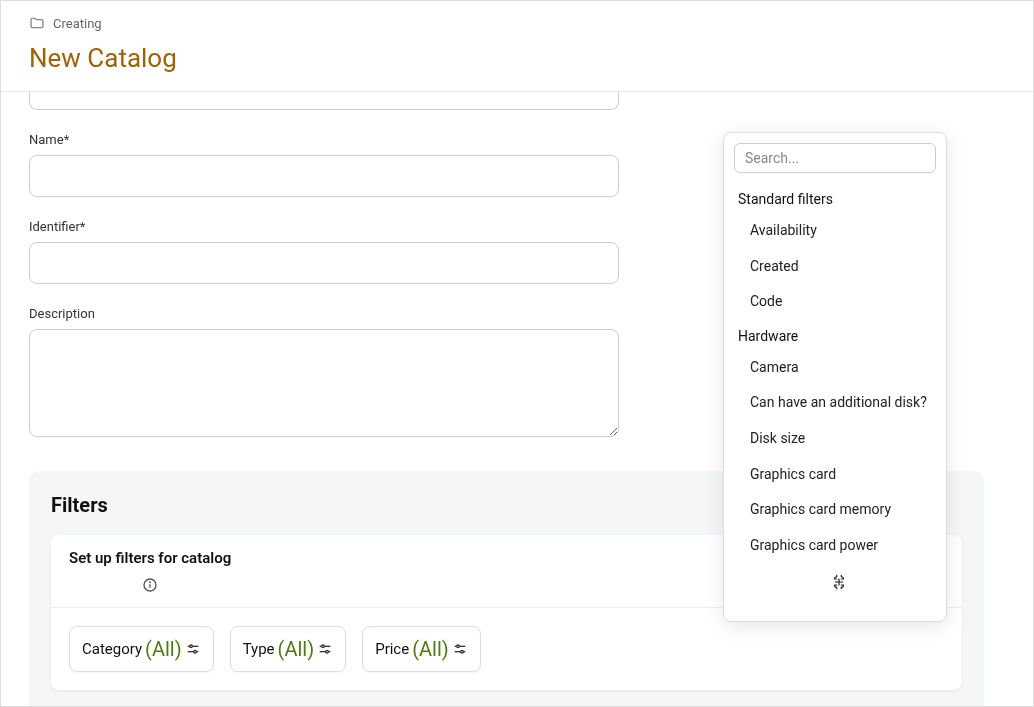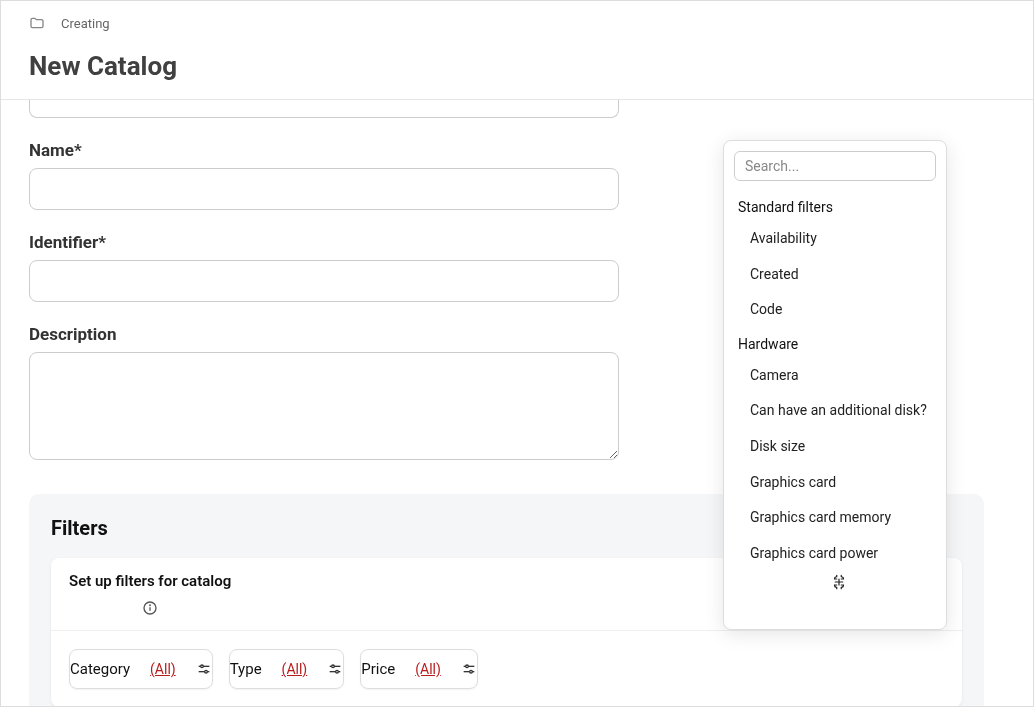--- a/index.html
+++ b/index.html
@@ -16,32 +16,32 @@
       position: relative;
       border: 1px solid #ddd;
     }
     .header {
       padding: 14px 28px 18px 28px;
       border-bottom: 1px solid #e5e5e5;
     }
     .breadcrumb {
       display: flex;
       align-items: center;
-      gap: 16px;
-      margin-bottom: 20px;
+      gap: 8px;
+      margin-bottom: 12px;
       text-align: center;
     }
     .breadcrumb-text {
       font-size: 13px;
       color: #666;
     }
     .page-title {
       font-size: 26px;
-      font-weight: 700;
-      color: #404040;
+      font-weight: 400;
+      color: #a16207;
     }
     .main-content {
       padding: 0 28px;
       height: calc(100% - 80px);
       overflow: hidden;
       position: relative;
     }
     .form-area {
       width: 590px;
     }
@@ -51,24 +51,23 @@
       border: 1px solid #ccc;
       border-top: none;
       border-radius: 0 0 8px 8px;
       margin-bottom: 22px;
     }
     .form-group {
       margin-bottom: 22px;
     }
     .form-label {
       display: block;
-      font-size: 17px;
+      font-size: 13px;
       color: #333;
       margin-bottom: 8px;
-      font-weight: bold;
     }
     .text-input {
       width: 590px;
       height: 42px;
       border: 1px solid #ccc;
       border-radius: 8px;
       padding: 8px 12px;
       font-size: 14px;
     }
     .textarea-input {
@@ -142,35 +141,34 @@
       cursor: pointer;
     }
     .filter-chips {
       display: flex;
       gap: 16px;
       padding: 18px;
     }
     .filter-chip {
       display: flex;
       align-items: center;
-      gap: 20px;
+      gap: 3px;
       border: 1px solid #ddd;
       border-radius: 8px;
-      padding: 10px 0;
+      padding: 10px 12px;
       cursor: pointer;
       box-shadow: 0 1px 2px rgba(0,0,0,0.05);
     }
     .chip-label {
       font-size: 15px;
       color: #111;
     }
     .chip-all {
-      font-size: 14px;
-      color: #b91c1c;
-      text-decoration: underline;
+      font-size: 20px;
+      color: #4d7c0f;
     }
     .dropdown-panel {
       position: absolute;
       top: 40px;
       left: 722px;
       width: 224px;
       height: 490px;
       background: #fff;
       border: 1px solid #ddd;
       border-radius: 8px;

